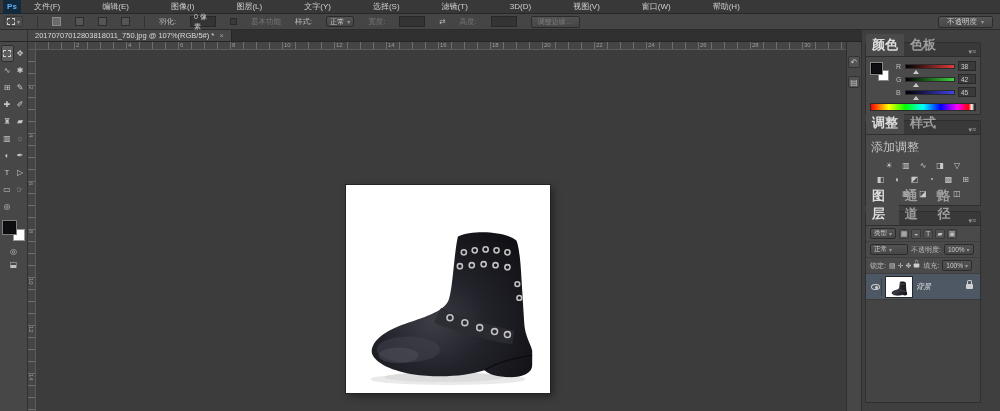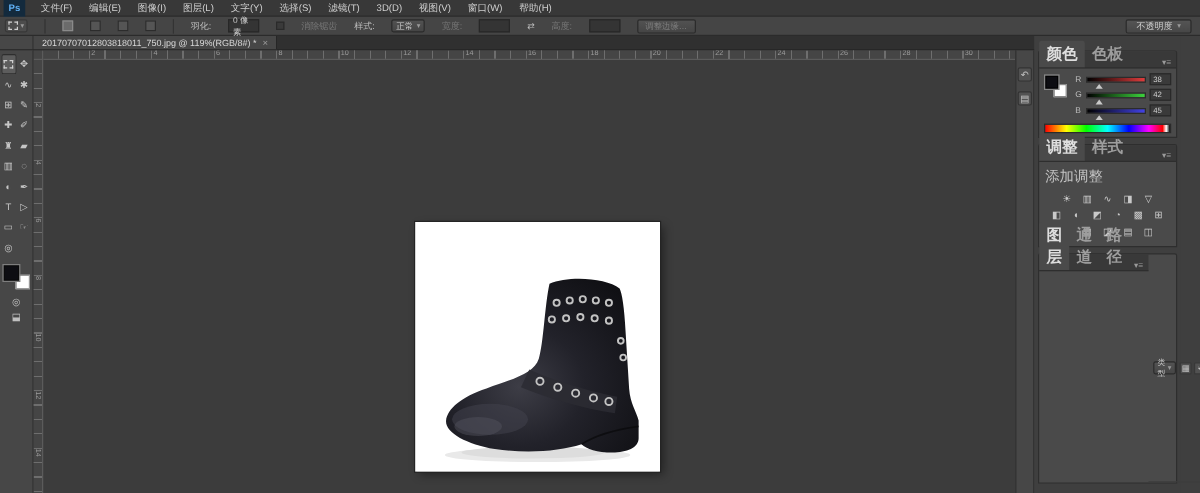--- a/index.html
+++ b/index.html
@@ -85,21 +85,21 @@
   .spectrum { margin-top:6px; height:8px; border:1px solid #2b2b2b;
     background:linear-gradient(90deg,#ff0000,#ffff00 17%,#00ff00 33%,#00ffff 50%,#0000ff 67%,#ff00ff 83%,#ff0000 94%,#ffffff 97%,#000 100%); }
 
   
   .adj-body { padding:3px 4px 4px 4px; }
   .adj-hint { color:#c3c3c3; font-size:12px; margin:1px 0 3px 1px; }
   .adj-row { display:flex; gap:3px; justify-content:center; margin-bottom:2px; }
   .adj-icon { width:14px; height:12px; color:#c9c9c9; font-size:8px; display:flex; align-items:center; justify-content:center; }
 
   
-  .layers-panel { flex:1; display:flex; }
+  .layers-panel { flex:1; display:flex; flex-direction:column; }
   .lp-row { display:flex; align-items:center; gap:3px; padding:2px 4px; border-bottom:1px solid #3e3e3e; font-size:7px; color:#bdbdbd; }
   .lp-dd { height:11px; background:linear-gradient(#535353,#464646); border:1px solid #2b2b2b; border-radius:2px; color:#cdcdcd; font-size:6.5px; padding:0 3px; display:flex; align-items:center; gap:2px; }
   .lp-icon { width:10px; height:10px; display:flex; align-items:center; justify-content:center; color:#c3c3c3; font-size:7px; background:#515151; border:1px solid #383838; border-radius:1px; }
   .lock-glyphs { display:flex; gap:2px; align-items:center; }
   .layer-list { flex:1; background:#444444; display:flex; flex-direction:column; }
   .layer-row { height:26px; background:#4d5864; display:flex; align-items:center; gap:4px; padding:0 4px; border-bottom:1px solid #3a3a3a; }
   .eye-box { width:12px; height:18px; border-right:1px solid #3a424c; display:flex; align-items:center; justify-content:center; }
   .eye { width:9px; height:6px; border:1px solid #d2d2d2; border-radius:50%; position:relative; }
   .eye::after { content:""; position:absolute; left:2.5px; top:1px; width:3px; height:3px; background:#d2d2d2; border-radius:50%; }
   .layer-thumb { width:26px; height:20px; background:#fff; outline:1px solid #272727; }
@@ -107,21 +107,21 @@
   .layer-name { color:#e6e6e6; font-size:7.5px; font-style:italic; }
   .lockicon { width:7px; height:5px; background:#cfcfcf; border-radius:1px; position:relative; margin-left:auto; margin-right:3px; }
   .lockicon::before { content:""; position:absolute; top:-4px; left:1px; width:3px; height:3px; border:1px solid #cfcfcf; border-bottom:none; border-radius:2px 2px 0 0; }
   .lockicon.small { transform:scale(.8); }
 </style>
 </head>
 <body>
 
 <div class="menubar">
   <div class="ps-logo">Ps</div>
-  <nav id="menu-items" style="display:flex;">
+  <nav id="menu-items" style="display:flex;gap:28px;">
       <span class="menu-item">文件(F)</span>
       <span class="menu-item">编辑(E)</span>
       <span class="menu-item">图像(I)</span>
       <span class="menu-item">图层(L)</span>
       <span class="menu-item">文字(Y)</span>
       <span class="menu-item">选择(S)</span>
       <span class="menu-item">滤镜(T)</span>
       <span class="menu-item">3D(D)</span>
       <span class="menu-item">视图(V)</span>
       <span class="menu-item">窗口(W)</span>
@@ -136,21 +136,21 @@
   </div>
   <span class="sep"></span>
   <span class="mode-box active"></span>
   <span class="mode-box"></span>
   <span class="mode-box"></span>
   <span class="mode-box"></span>
   <span class="sep"></span>
   <span class="opt-label">羽化:</span>
   <span class="opt-input small">0 像素</span>
   <span class="checkbox"></span>
-  <span class="opt-label disabled">消除锯齿</span>
+  <span class="opt-label disabled">基本功能</span>
   <span class="opt-label">样式:</span>
   <span class="dropdown">
       <span>正常</span>
       <span class="caret">▾</span>
     </span>
   <span class="opt-label disabled">宽度:</span>
   <span class="opt-input small"></span>
   <span class="opt-label">⇄</span>
   <span class="opt-label disabled">高度:</span>
   <span class="opt-input small"></span>
@@ -159,21 +159,21 @@
       <span>不透明度</span>
       <span class="caret">▾</span>
     </span>
 </div>
 
 <div class="main">
   <div class="left-col">
     <div class="topstrip">
       <div class="topstrip-stub"></div>
       <div class="doc-tab">
-        <span>20170707012803818011_750.jpg @ 119%(RGB/8#) *</span>
+        <span>20170707012803818011_750.jpg @ 107%(RGB/5#) *</span>
         <span class="close">×</span>
       </div>
     </div>
     <div class="work-row">
 
       <div class="toolbar">
         <div class="tools-grid" id="tools-grid">
             <div class="tool active">
               <span class="marquee-glyph"></span>
             </div>

